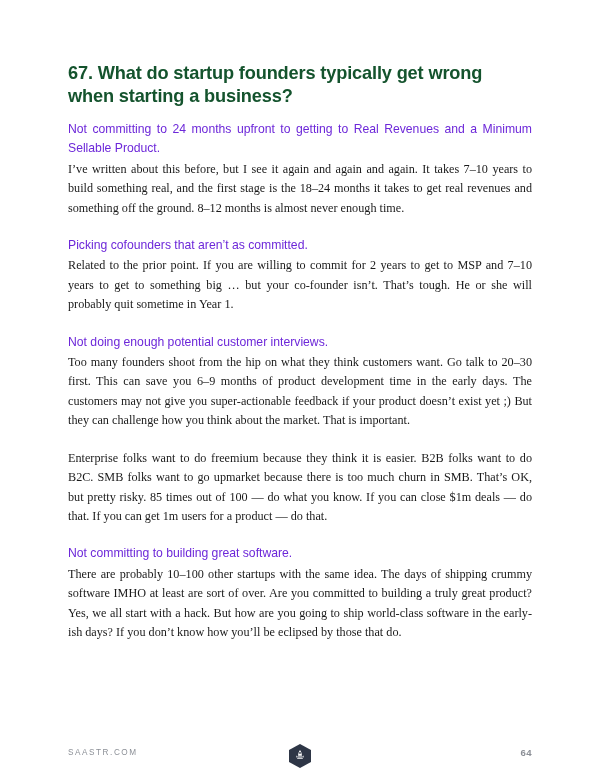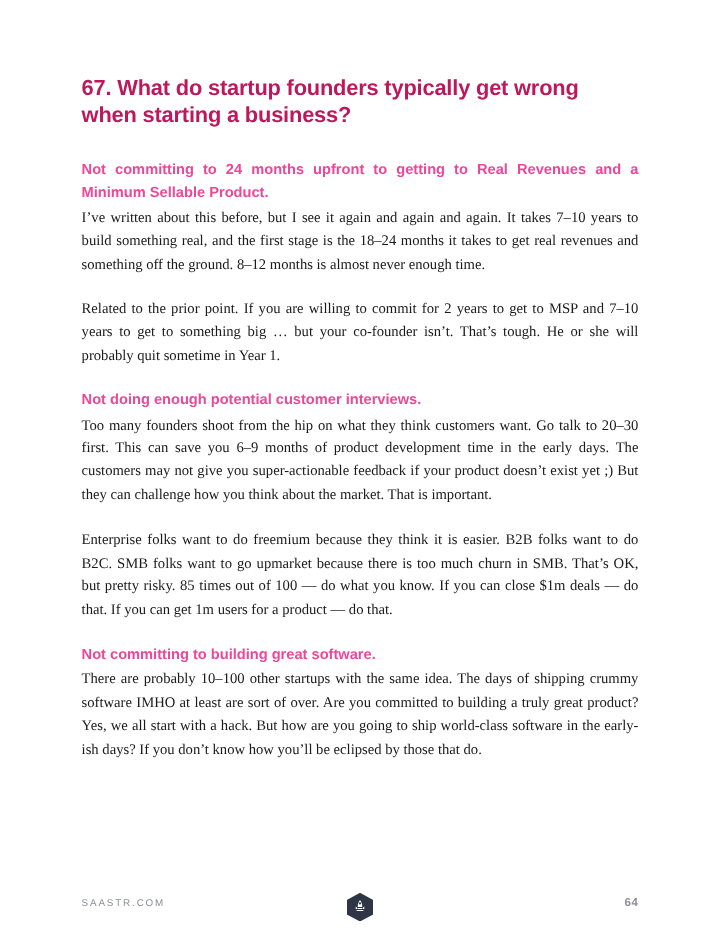--- a/index.html
+++ b/index.html
@@ -23,39 +23,39 @@
   }
 
   .content {
     position: absolute;
     left: 68px;
     top: 62px;
     width: 464px;
   }
 
   .page-title {
-    color: #be185d;
+    color: #14532d;
     font-size: 18.2px;
     font-weight: bold;
     line-height: 23px;
     letter-spacing: -0.15px;
-    margin: 0 0 24px 0;
+    margin: 0 0 12px 0;
   }
 
   .section {
     margin-bottom: 18px;
   }
   .section:last-child {
     margin-bottom: 0;
   }
 
   .section-heading {
-    color: #ec4899;
+    color: #6d28d9;
     font-size: 12.2px;
-    font-weight: bold;
+    font-weight: normal;
     line-height: 19.4px;
     margin: 0 0 1px 0;
     text-align: justify;
   }
 
   .section-body {
     color: #1a1a1a;
     font-size: 12.2px;
     font-weight: normal;
     line-height: 19.4px;
@@ -129,20 +129,21 @@
   <div class="content">
 
     <h1 class="page-title">67. What do startup founders typically get wrong when starting a business?</h1>
 
     <div class="section">
       <p class="section-heading">Not committing to 24 months upfront to getting to Real Revenues and a Minimum Sellable Product.</p>
       <p class="section-body">I’ve written about this before, but I see it again and again and again. It takes 7–10 years to build something real, and the first stage is the 18–24 months it takes to get real revenues and something off the ground. 8–12 months is almost never enough time.</p>
     </div>
 
     <div class="section">
+      <p class="section-heading">Picking cofounders that aren’t as committed.</p>
       <p class="section-body">Related to the prior point. If you are willing to commit for 2 years to get to MSP and 7–10 years to get to something big … but your co-founder isn’t. That’s tough. He or she will probably quit sometime in Year 1.</p>
     </div>
 
     <div class="section">
       <p class="section-heading">Not doing enough potential customer interviews.</p>
       <p class="section-body">Too many founders shoot from the hip on what they think customers want. Go talk to 20–30 first. This can save you 6–9 months of product development time in the early days. The customers may not give you super-actionable feedback if your product doesn’t exist yet ;) But they can challenge how you think about the market. That is important.</p>
     </div>
 
     <div class="section">
       <p class="section-body">Enterprise folks want to do freemium because they think it is easier. B2B folks want to do B2C. SMB folks want to go upmarket because there is too much churn in SMB. That’s OK, but pretty risky. 85 times out of 100 — do what you know. If you can close $1m deals — do that. If you can get 1m users for a product — do that.</p>

